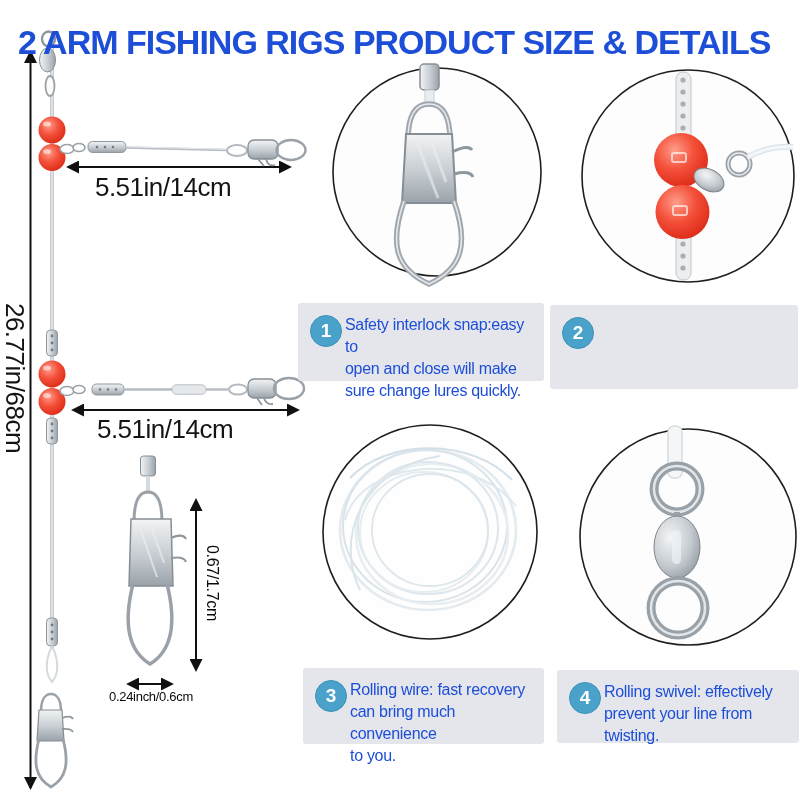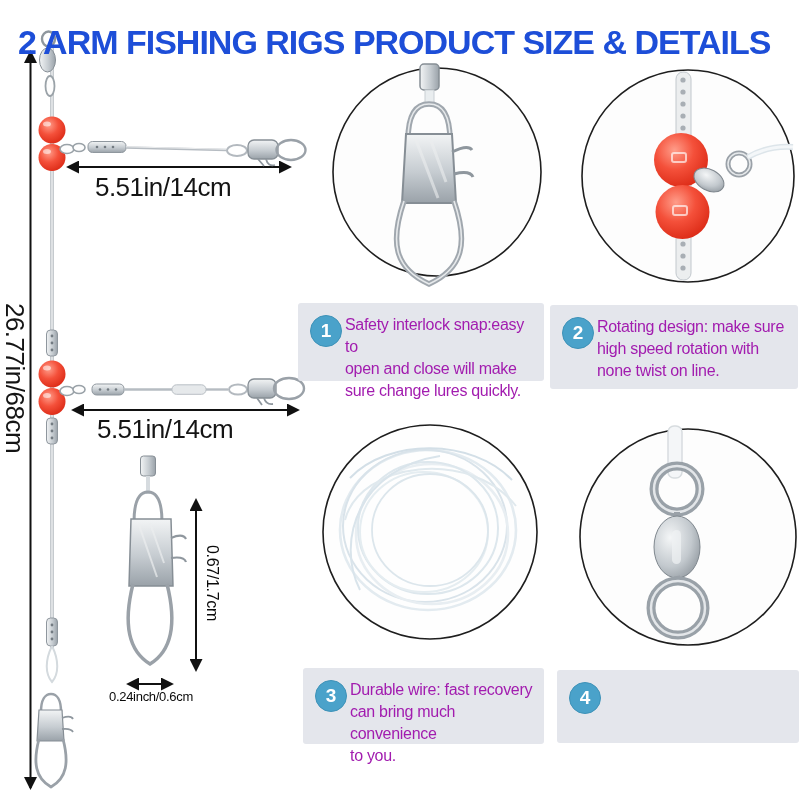--- a/index.html
+++ b/index.html
@@ -9,21 +9,21 @@
   .title{left:18px;top:0px;width:778px;font-size:34px;font-weight:bold;letter-spacing:-1px;
          color:#1d4ed8;white-space:nowrap;}
   .mlabel{color:#141414;font-size:26px;letter-spacing:-0.5px;text-align:center;}
   .mlabel.small{font-size:16px;letter-spacing:-0.3px;color:#0a0a0a;}
   .rot{transform:rotate(90deg);transform-origin:center center;}
   .cap{position:absolute;background:var(--caption-bg,#e4e6ec);border-radius:3px;}
   .badge{position:absolute;left:12px;top:12px;width:30px;height:30px;border-radius:50%;
          background:var(--badge-blue,#4aa2ca);border:1px solid #3e92b8;color:#ffffff;
          font-size:19px;font-weight:bold;display:flex;align-items:center;justify-content:center;}
   .cap-text{margin:0;position:absolute;left:47px;top:11px;right:4px;font-size:16px;
-            line-height:22px;letter-spacing:-0.3px;color:#a21caf;white-space:pre-line;}
+            line-height:22px;letter-spacing:-0.3px;color:#1d4ed8;white-space:pre-line;}
   svg{position:absolute;left:0;top:0;}
 </style>
 </head>
 <body>
 
 <svg width="800" height="800" viewBox="0 0 800 800">
   <defs>
     <marker id="ah" viewBox="0 0 10 10" refX="8.5" refY="5" markerWidth="6.5" markerHeight="6.5" orient="auto-start-reverse">
       <path d="M0,0 L10,5 L0,10 Z" fill="#111"></path>
     </marker>
@@ -235,27 +235,27 @@
 
 <div class="cap" style="left:298px;top:303px;width:246px;height:78px;">
   <span class="badge">1</span>
   <p class="cap-text">Safety interlock snap:easy to
 open and close will make
 sure change lures quickly.</p>
 </div>
 
 <div class="cap" style="left:550px;top:305px;width:248px;height:84px;">
   <span class="badge">2</span>
-  <p class="cap-text">Rotating design: make sure
-high speed rotation with
-none twist on line.</p>
 </div>
 
 <div class="cap" style="left:303px;top:668px;width:241px;height:76px;">
   <span class="badge">3</span>
-  <p class="cap-text">Durable wire: fast recovery
+  <p class="cap-text">Rolling wire: fast recovery
 can bring much convenience
 to you.</p>
 </div>
 
 <div class="cap" style="left:557px;top:670px;width:242px;height:73px;">
   <span class="badge">4</span>
+  <p class="cap-text">Rolling swivel: effectively
+prevent your line from
+twisting.</p>
 </div>
 
 </body></html>

